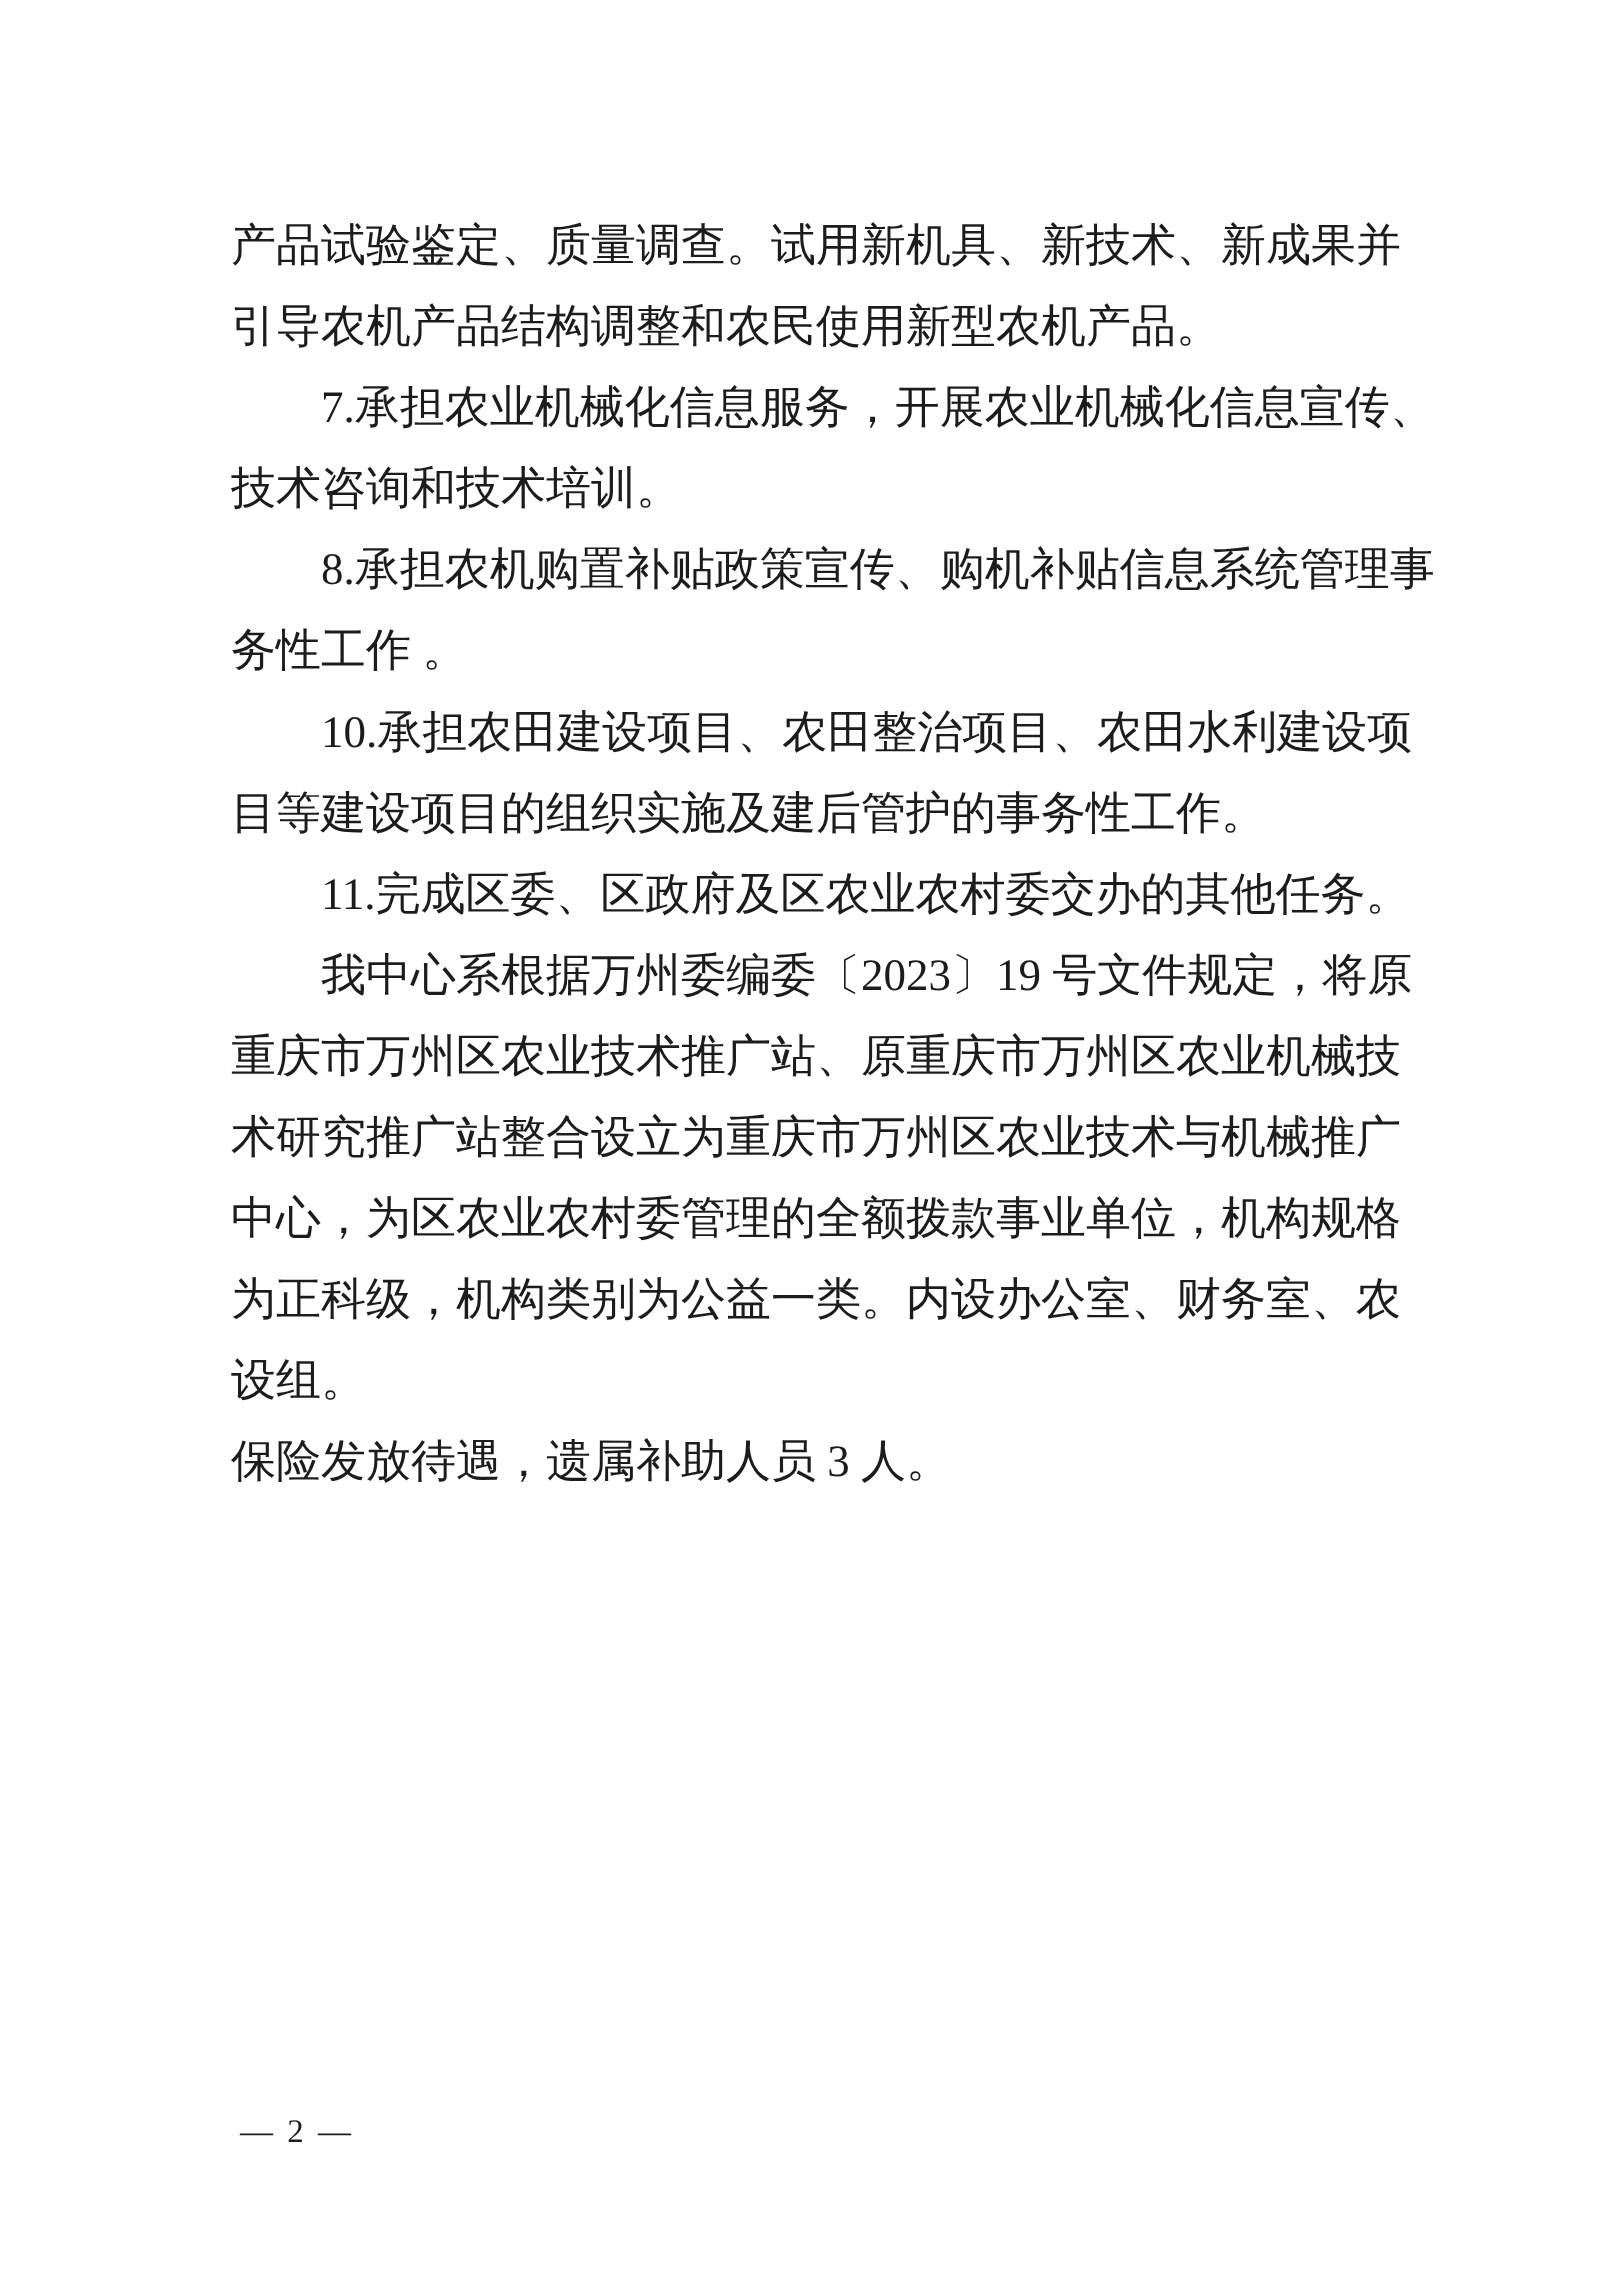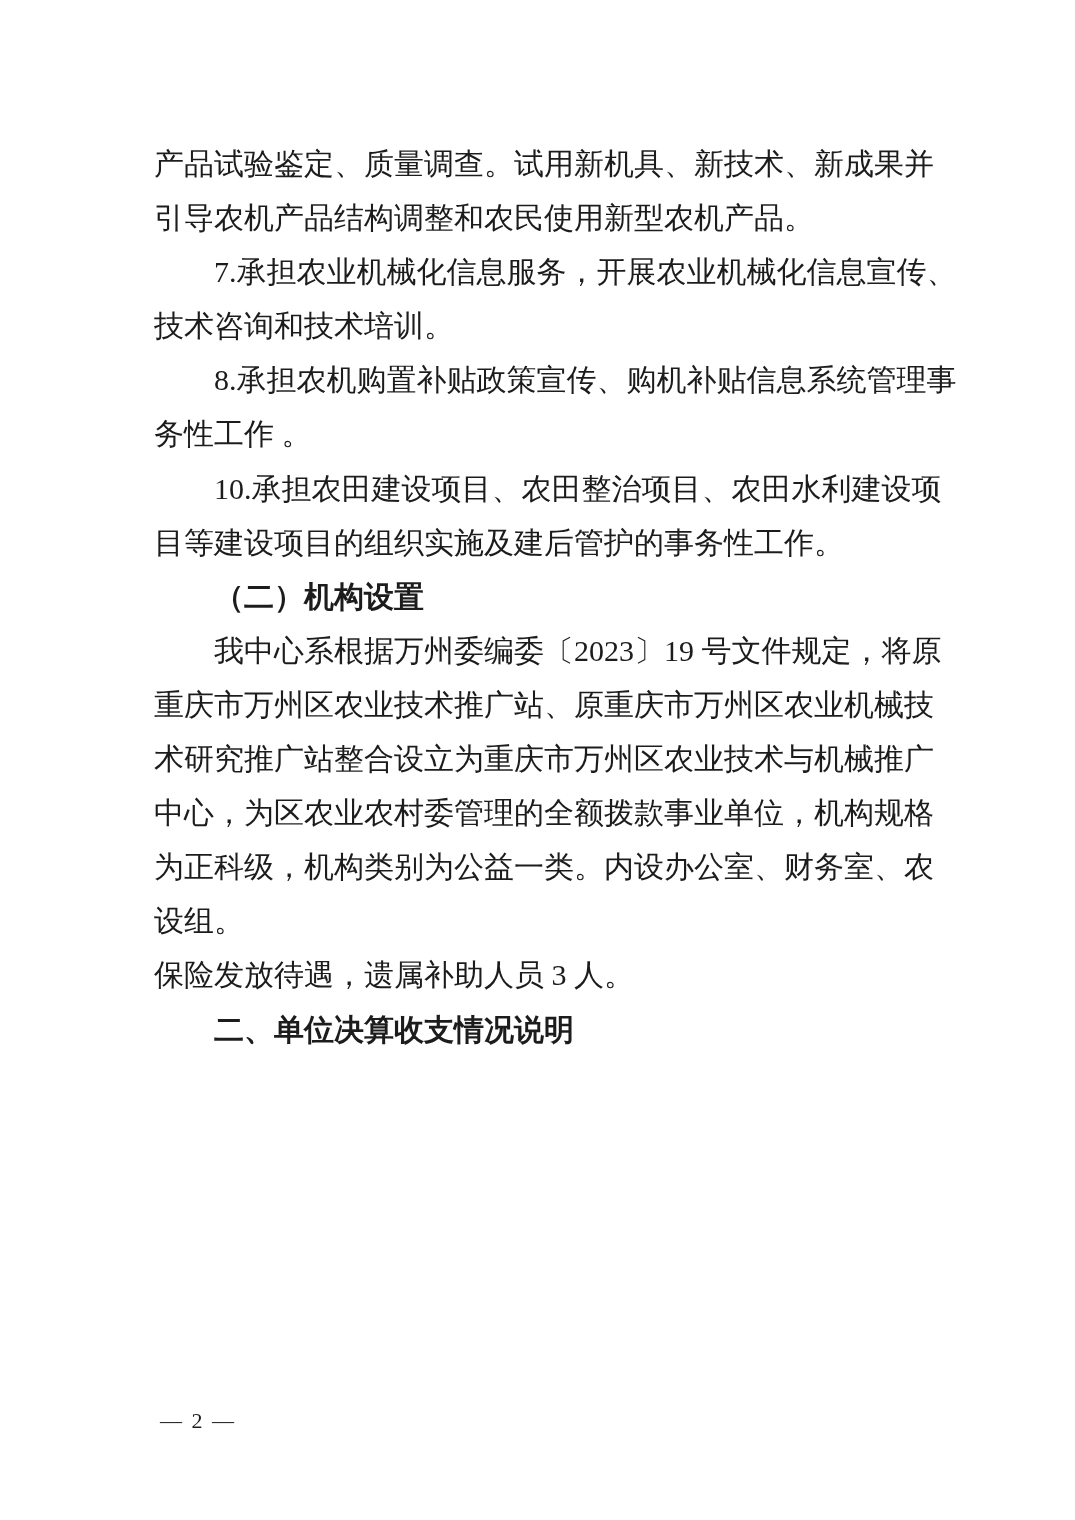--- a/index.html
+++ b/index.html
@@ -67,24 +67,23 @@
 <div class="page">
   <div class="content">
     <p class="line full">产品试验鉴定、质量调查。试用新机具、新技术、新成果并</p>
     <p class="line">引导农机产品结构调整和农民使用新型农机产品。</p>
     <p class="line indent full">7.承担农业机械化信息服务，开展农业机械化信息宣传、</p>
     <p class="line">技术咨询和技术培训。</p>
     <p class="line indent full">8.承担农机购置补贴政策宣传、购机补贴信息系统管理事</p>
     <p class="line">务性工作 。</p>
     <p class="line indent full">10.承担农田建设项目、农田整治项目、农田水利建设项</p>
     <p class="line">目等建设项目的组织实施及建后管护的事务性工作。</p>
-    <p class="line indent heading-kai">（二）机构设置</p>
+    <p class="line indent">11.完成区委、区政府及区农业农村委交办的其他任务。</p>
     <p class="line indent full">我中心系根据万州委编委〔2023〕19 号文件规定，将原</p>
     <p class="line full">重庆市万州区农业技术推广站、原重庆市万州区农业机械技</p>
     <p class="line full">术研究推广站整合设立为重庆市万州区农业技术与机械推广</p>
     <p class="line full">中心，为区农业农村委管理的全额拨款事业单位，机构规格</p>
     <p class="line full">为正科级，机构类别为公益一类。内设办公室、财务室、农</p>
     <p class="line">设组。</p>
     <p class="line">保险发放待遇，遗属补助人员 3 人。</p>
-    <p class="line indent heading-hei">二、单位决算收支情况说明</p>
   </div>
   <div class="footer">— 2 —</div>
 </div>
 
 </body></html>

